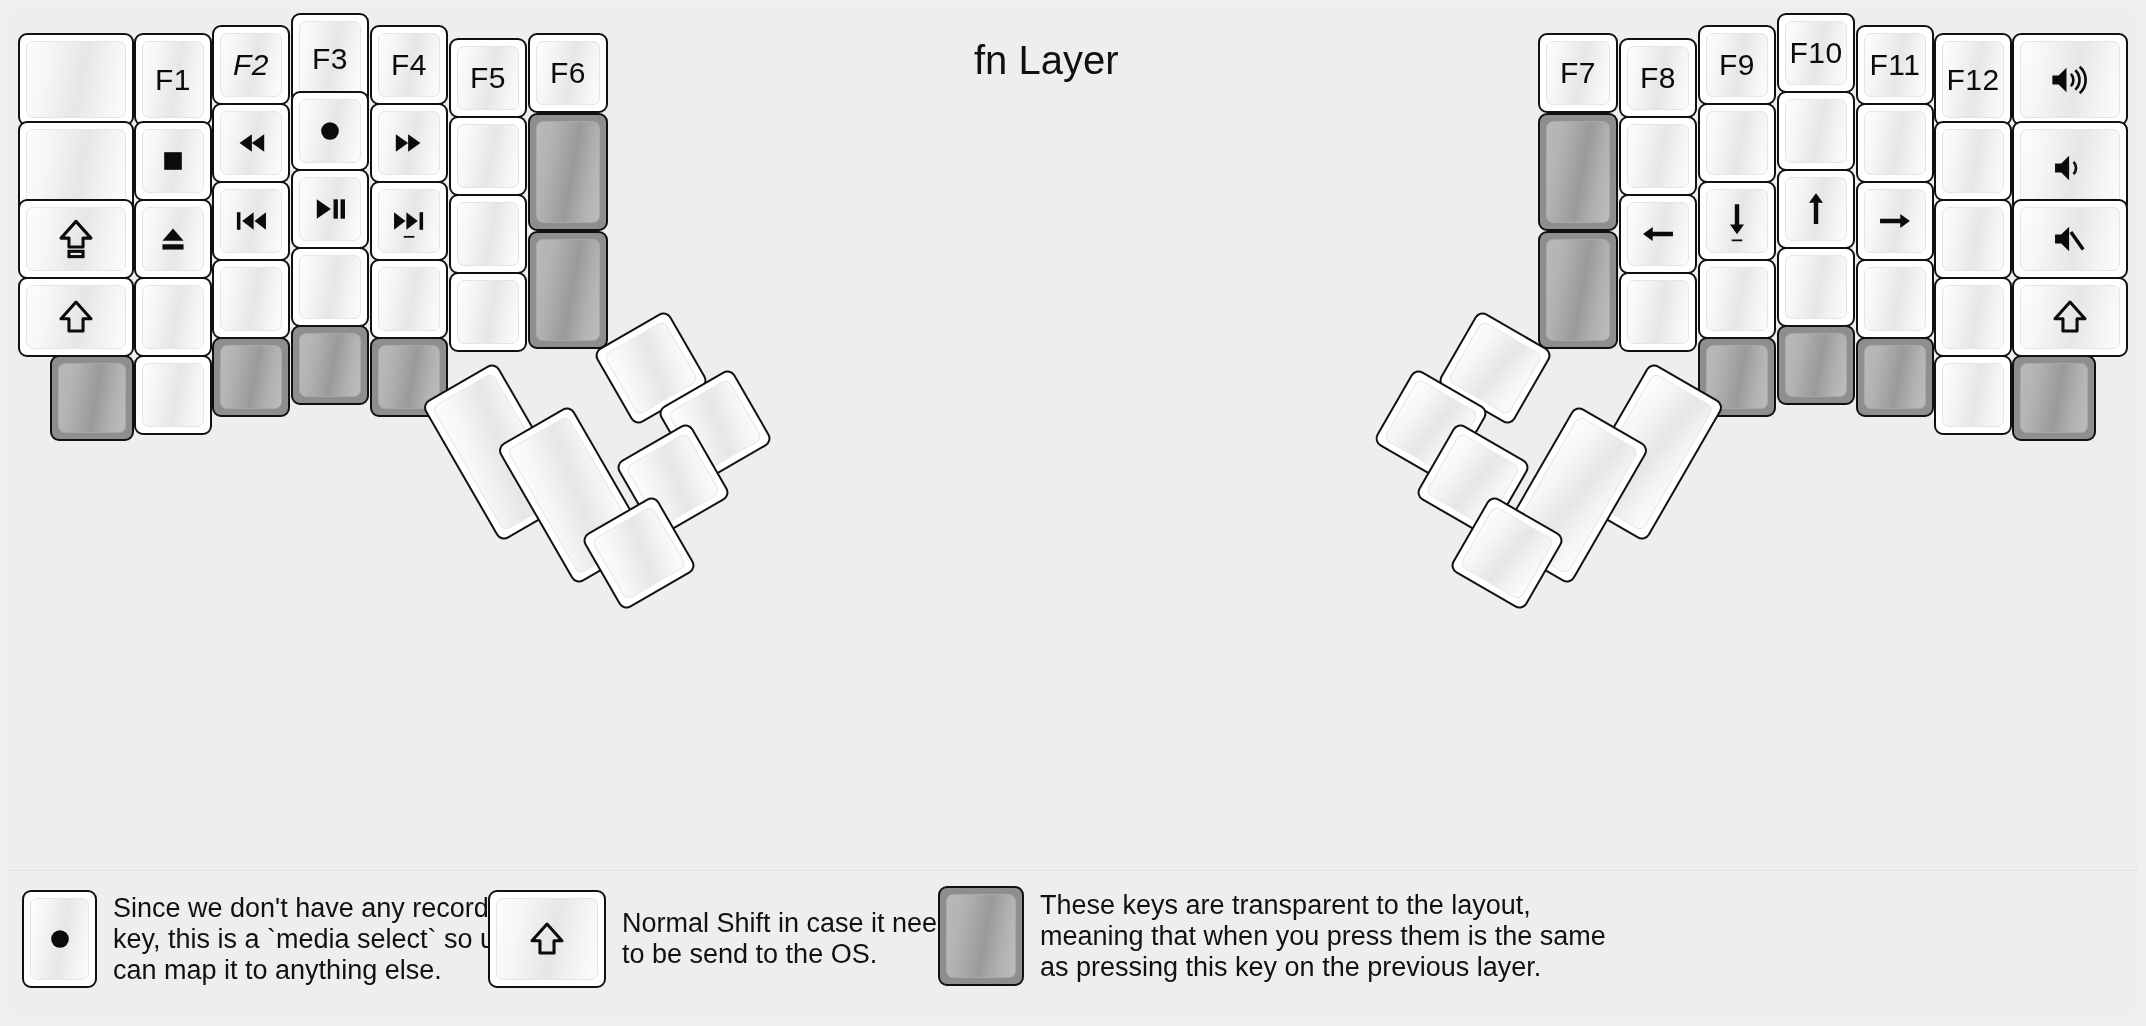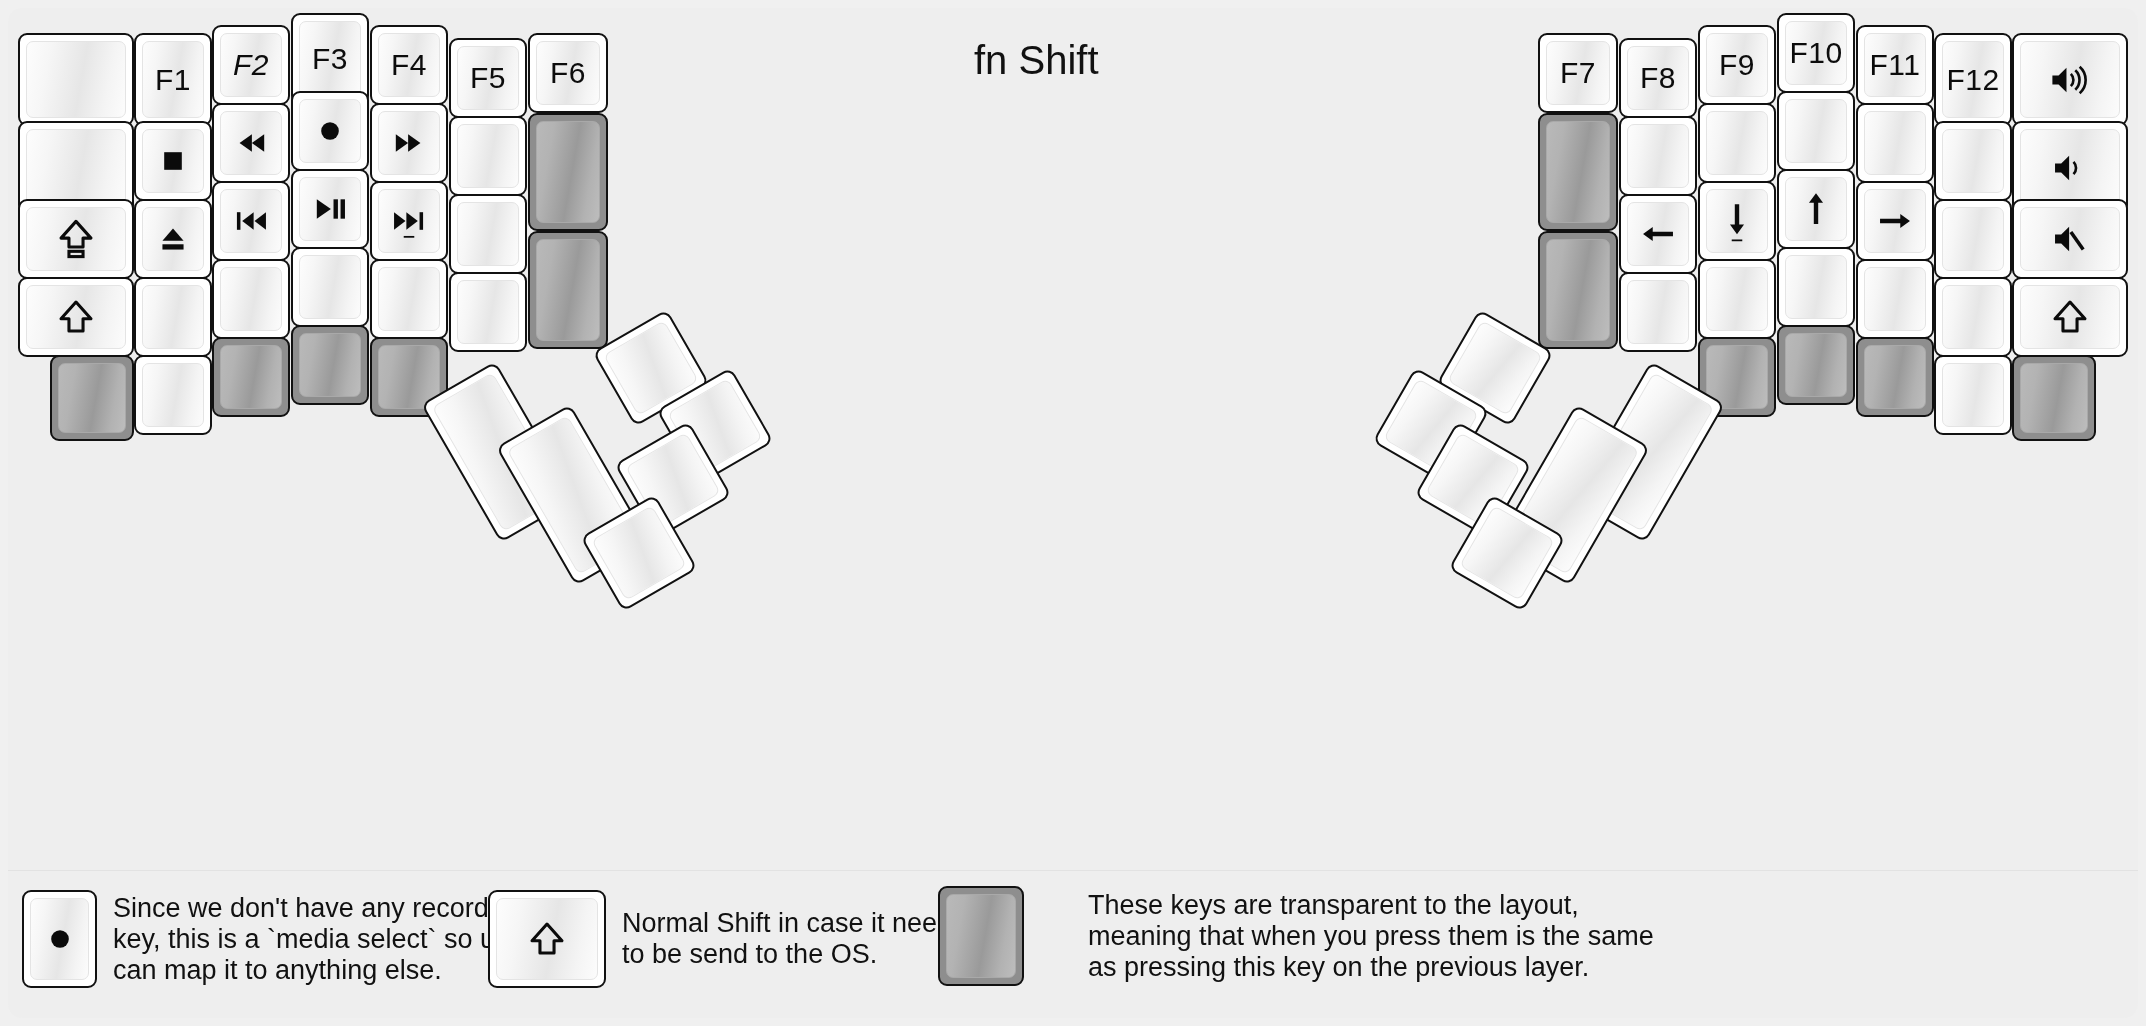--- a/index.html
+++ b/index.html
@@ -65,21 +65,21 @@
   .legend-sep{
     position:absolute;left:8px;top:0;width:2130px;height:1px;background:#e2e2e2;
   }
 </style>
 </head>
 <body>
 
 <div id="root">
   <div class="panel"></div>
 
-  <div class="title" id="title" style="left:974px;top:38px;">fn Shift</div>
+  <div class="title" id="title" style="left:974px;top:38px;">fn Layer</div>
 
   <div id="keys-layer">
       <div class="key" style="left: 18px; top: 33px; width: 116px; height: 93px;">
         <div class="cap"></div>
       </div>
       <div class="key" style="left: 18px; top: 121px; width: 116px; height: 93px;">
         <div class="cap"></div>
       </div>
       <div class="key" style="left: 18px; top: 199px; width: 116px; height: 80px;">
         <div class="cap"></div>
@@ -443,21 +443,21 @@
           <div class="cap"></div>
           <span style="position: relative; z-index: 2; display: flex; align-items: center; justify-content: center;">
             <svg class="glyph" width="44" height="44" viewBox="0 0 100 100" fill="#0b0b0b">
               <path d="M50 16 L84 54 L66 54 L66 82 L34 82 L34 54 L16 54 Z" fill="none" stroke="#0b0b0b" stroke-width="7" stroke-linejoin="round"></path>
             </svg>
           </span>
         </div>
         <div class="legend-text">Normal Shift in case it needs
 to be send to the OS.</div>
       </div>
-      <div class="legend-item" style="left: 938px; top: 886px; gap: 48px;">
+      <div class="legend-item" style="left: 938px; top: 886px;">
         <div class="key legend-key trans" style="position: relative; width: 86px; height: 100px;">
           <div class="cap"></div>
         </div>
         <div class="legend-text">These keys are transparent to the layout,
 meaning that when you press them is the same
 as pressing this key on the previous layer.</div>
       </div>
     </div>
 </div>
 

